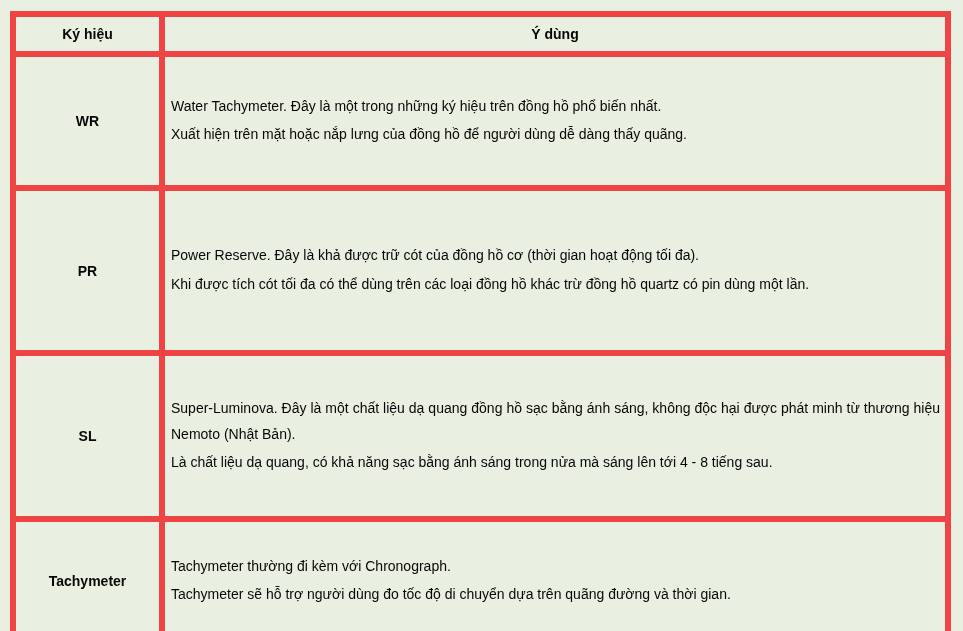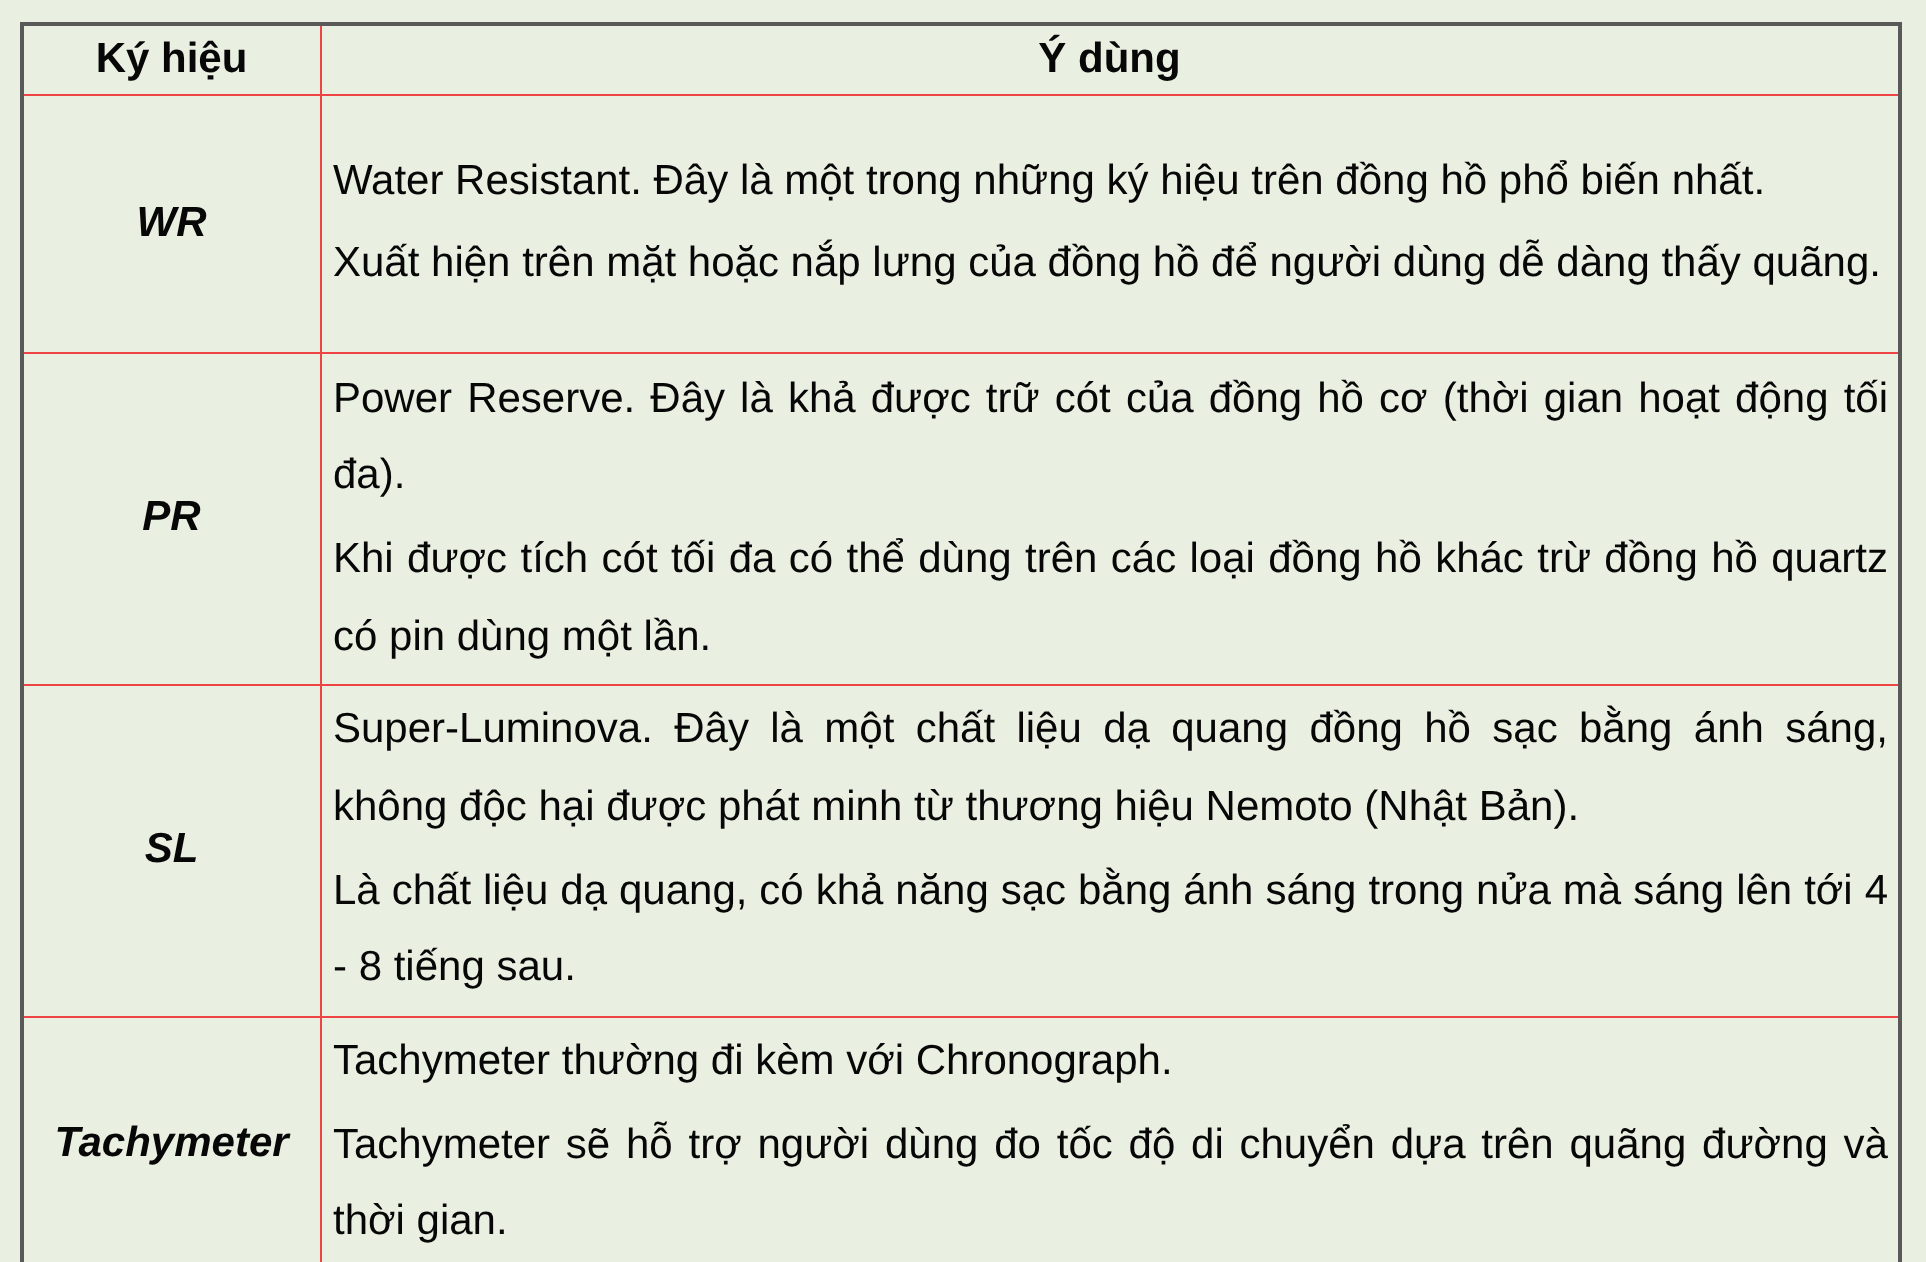--- a/index.html
+++ b/index.html
@@ -19,36 +19,35 @@
   }
   table.glossary {
     width: 941px;
     table-layout: fixed;
     border-collapse: collapse;
     border: 2px solid #595959;
     background: #e9f0e2;
   }
   col.col-symbol { width: 149px; }
   th, td {
-    border: 1px solid #ef4444;
-    font-size: 21px;
+    border: 6px solid #ef4444;
+    font-size: 14px;
   }
   th.header-cell {
     font-weight: bold;
     text-align: center;
     vertical-align: middle;
     height: 34px;
     padding: 0;
   }
   td.symbol-cell {
     font-weight: bold;
     text-align: center;
     vertical-align: middle;
     padding: 0 2px;
-    font-style: italic;
   }
   td.meaning-cell {
     vertical-align: middle;
     padding: 1px 5px 1px 6px;
   }
   td.meaning-cell p {
     margin: 2.5px 0;
     line-height: 1.85;
     text-align: justify;
   }
@@ -69,21 +68,21 @@
     <thead>
       <tr>
         <th class="header-cell">Ký hiệu</th>
         <th class="header-cell">Ý dùng</th>
       </tr>
     </thead>
     <tbody>
       <tr class="row-wr">
         <td class="symbol-cell">WR</td>
         <td class="meaning-cell">
-          <p>Water Resistant. Đây là một trong những ký hiệu trên đồng hồ phổ biến nhất.</p>
+          <p>Water Tachymeter. Đây là một trong những ký hiệu trên đồng hồ phổ biến nhất.</p>
           <p>Xuất hiện trên mặt hoặc nắp lưng của đồng hồ để người dùng dễ dàng thấy quãng.</p>
         </td>
       </tr>
       <tr class="row-pr">
         <td class="symbol-cell">PR</td>
         <td class="meaning-cell">
           <p>Power Reserve. Đây là khả được trữ cót của đồng hồ cơ (thời gian hoạt động tối đa).</p>
           <p>Khi được tích cót tối đa có thể dùng trên các loại đồng hồ khác trừ đồng hồ quartz có pin dùng một lần.</p>
         </td>
       </tr>

